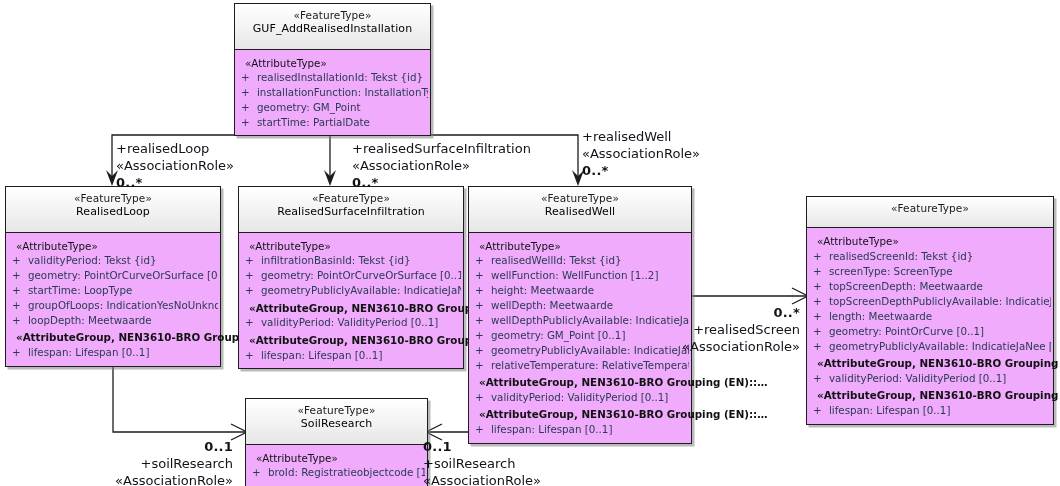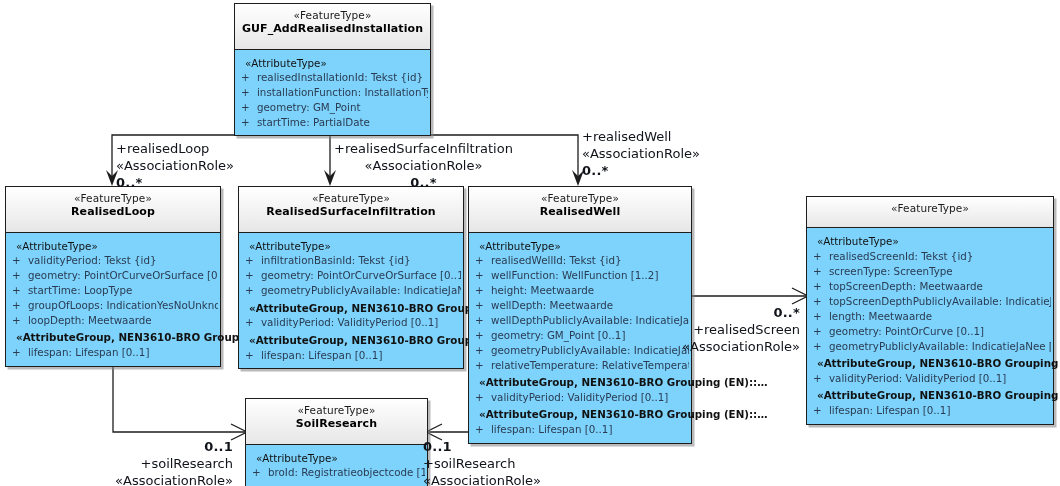--- a/index.html
+++ b/index.html
@@ -39,26 +39,26 @@
   }
   .uml-header .stereo {
     display: block;
     font-size: 10.5px;
     color: #1a1a1a;
     letter-spacing: 0.1px;
   }
   .uml-header .cname {
     display: block;
     font-size: 11px;
-    font-weight: bold;
+    font-weight: normal;
     color: #000000;
     letter-spacing: 0.1px;
   }
   .uml-body {
-    background: #7dd3fc;
+    background: #f0abfc;
     padding: 4px 0 5px 0;
   }
   .grp {
     font-size: 10.3px;
     color: #111111;
     font-weight: bold;
     padding: 3px 3px 1px 10px;
     white-space: nowrap;
     line-height: 1.3;
   }
@@ -139,21 +139,21 @@
     <polyline points="578,412 578,432 428,432"></polyline>
     <polyline points="442,424 426,432 442,440"></polyline>
   </svg>
 
   <div class="conn-label" style="left:116px; top:140px;">
     <div>+realisedLoop</div>
     <div>«AssociationRole»</div>
     <div class="mult">0..*</div>
   </div>
 
-  <div class="conn-label" style="left:334px; top:140px;text-align:center;">
+  <div class="conn-label" style="left:352px; top:140px;">
     <div>+realisedSurfaceInfiltration</div>
     <div>«AssociationRole»</div>
     <div class="mult">0..*</div>
   </div>
 
   <div class="conn-label" style="left:582px; top:128px;">
     <div>+realisedWell</div>
     <div>«AssociationRole»</div>
     <div class="mult">0..*</div>
   </div>

